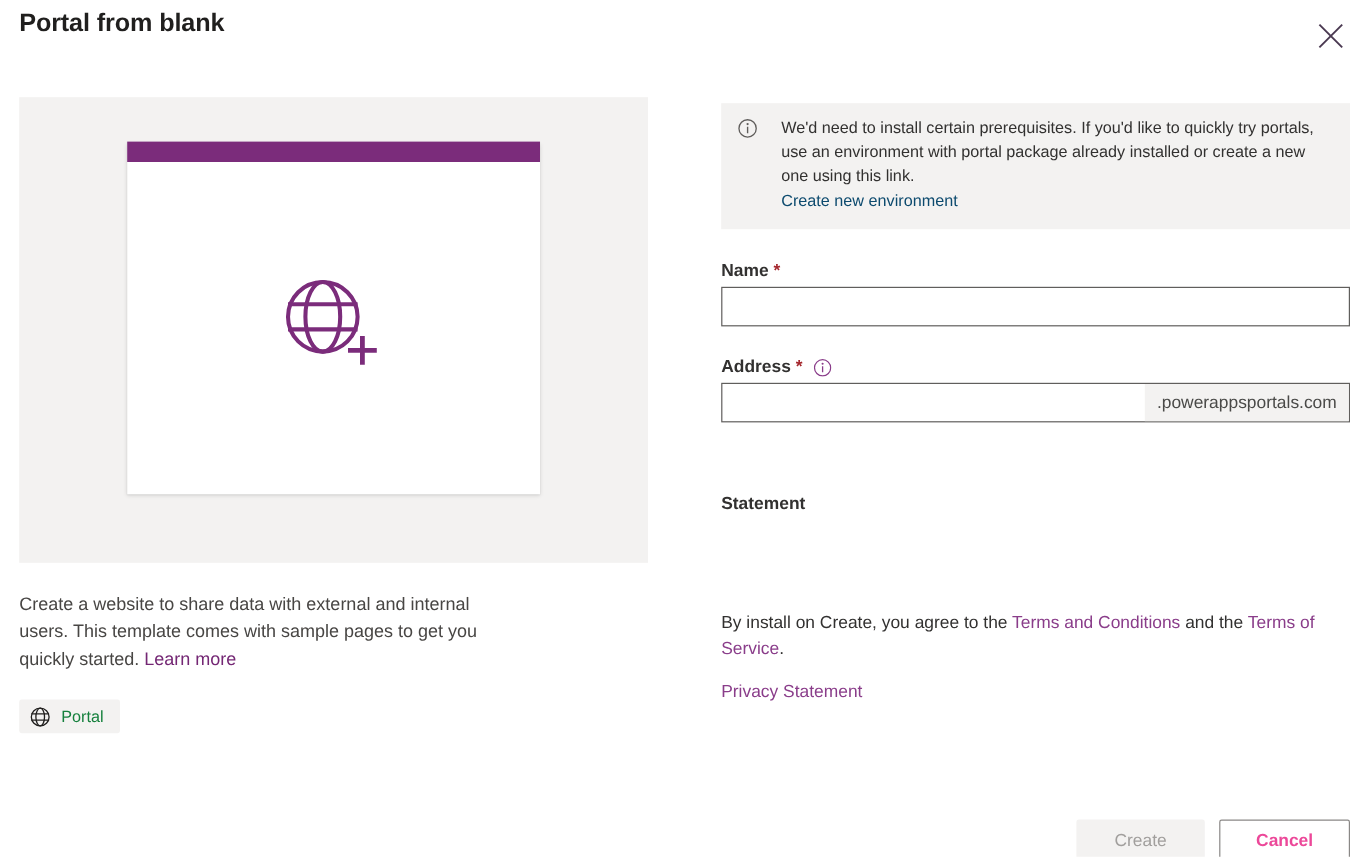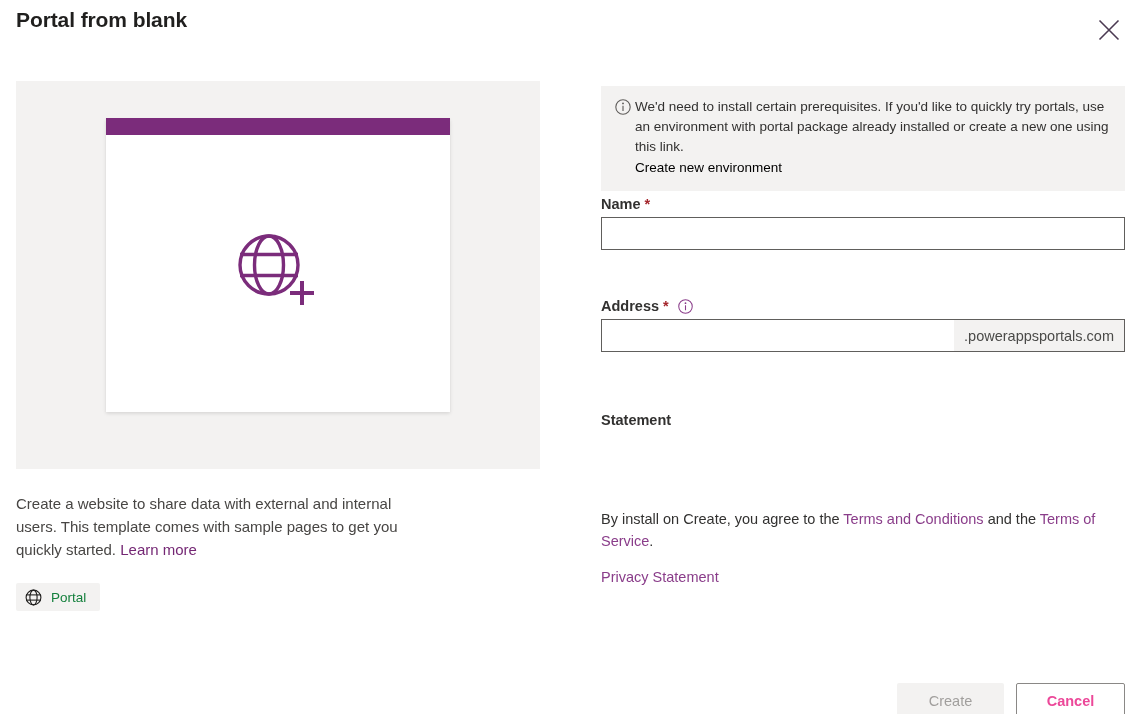--- a/index.html
+++ b/index.html
@@ -104,29 +104,29 @@
   
   .info-banner {
     position: absolute;
     left: 601px;
     top: 86px;
     width: 524px;
     background: #f3f2f1;
     box-sizing: border-box;
     padding: 11px 14px 13px 14px;
     display: flex;
-    gap: 4px;
+    gap: 20px;
   }
   .info-banner .msg {
     font-size: 13.5px;
     line-height: 20px;
     color: #323130;
   }
   .info-banner .msg a {
-    color: #000000;
+    color: #0c4a6e;
     text-decoration: none;
     display: inline-block;
     margin-top: 1px;
   }
   .info-icon-wrap { flex: none; padding-top: 2px; }
 
   .field { position: absolute; left: 601px; width: 524px; }
   .field-label {
     font-size: 14.5px;
     font-weight: bold;
@@ -313,21 +313,21 @@
       <circle cx="8" cy="4.4" r="0.95" fill="#605e5c"></circle>
       <line x1="8" y1="6.7" x2="8" y2="12" stroke="#605e5c" stroke-width="1.15"></line>
     </svg>
   </span>
   <div class="msg">
     <span>We'd need to install certain prerequisites. If you'd like to quickly try portals, use an environment with portal package already installed or create a new one using this link.</span><br>
     <a href="#">Create new environment</a>
   </div>
 </div>
 
-<div class="field" style="top:196px;">
+<div class="field" style="top:218px;">
   <div class="field-label">
     <span>Name</span>
     <span class="req-star">*</span>
   </div>
   <input class="text-input" type="text" value="" style="">
 </div>
 
 <div class="field" style="top:298px;">
   <div class="field-label">
     <span>Address</span>

